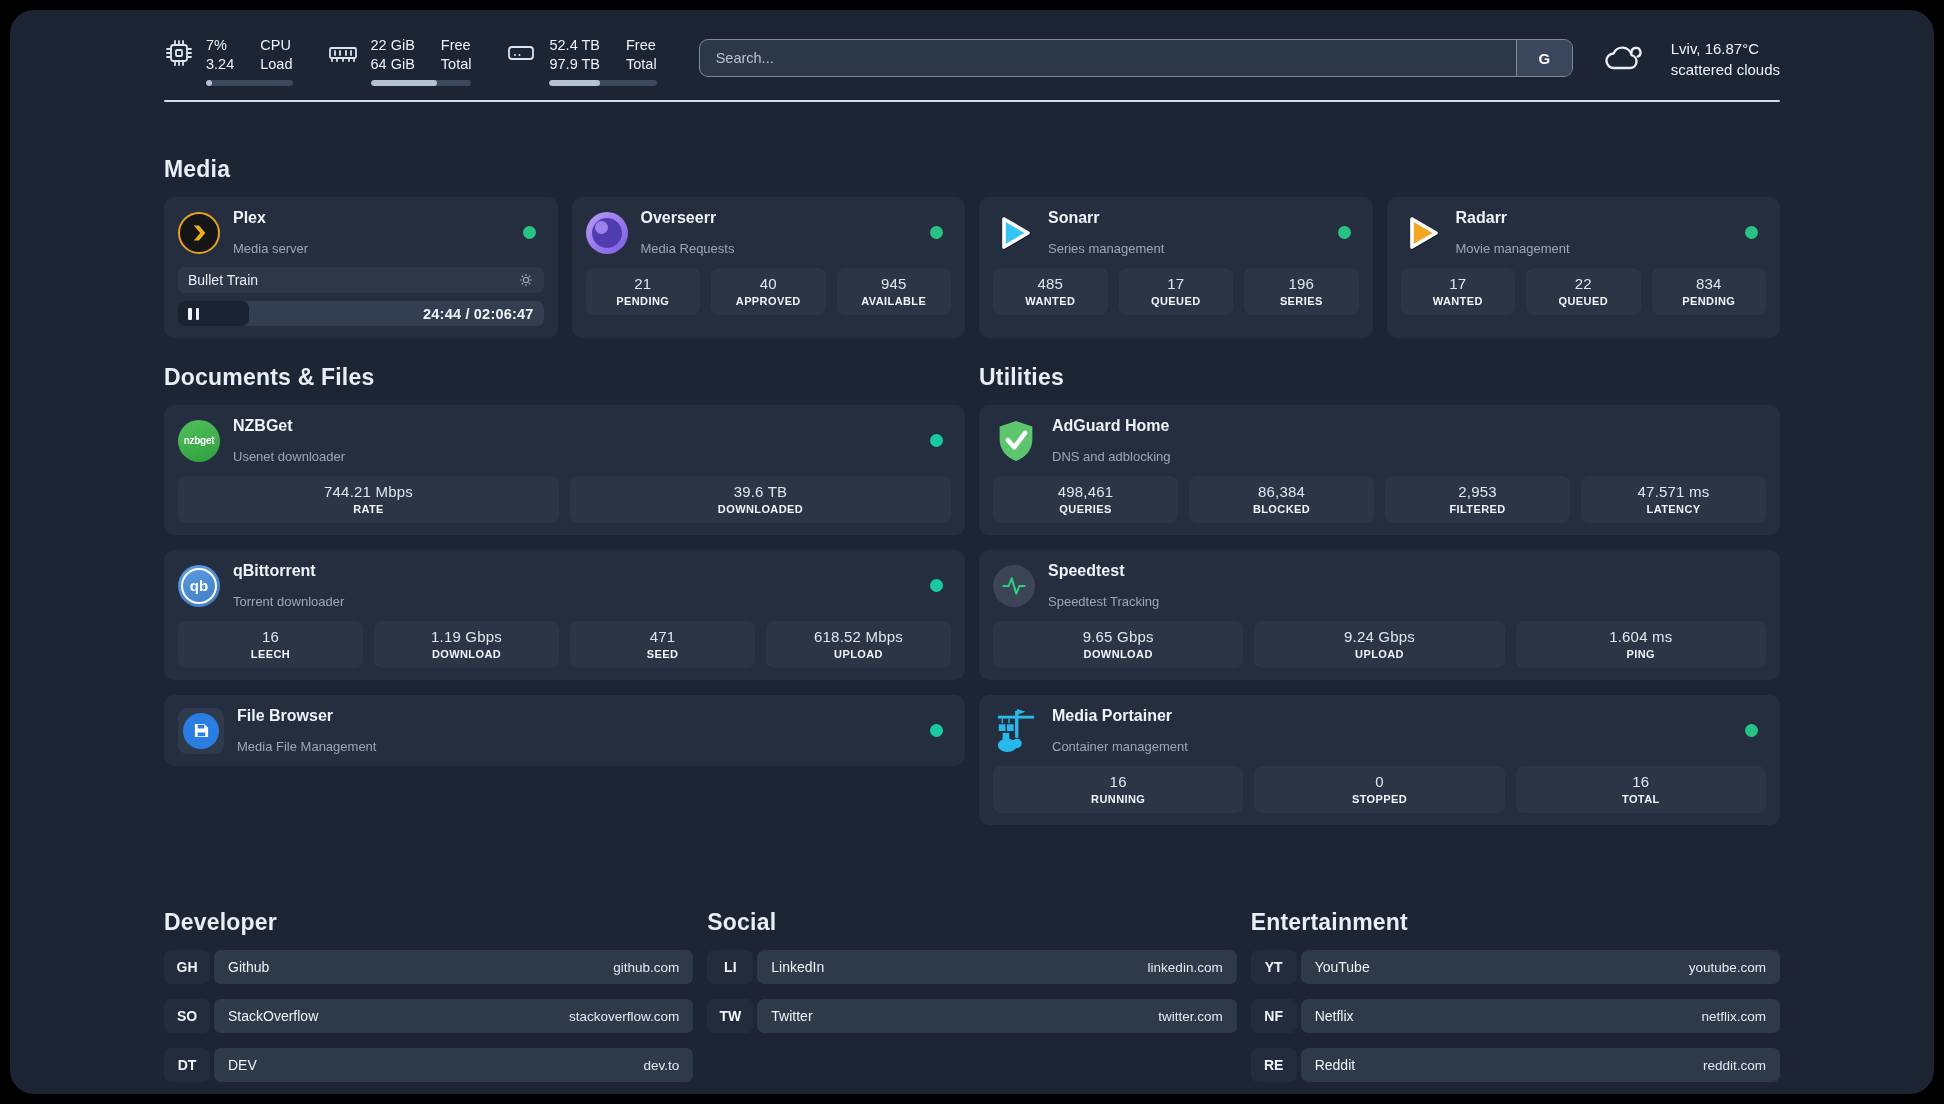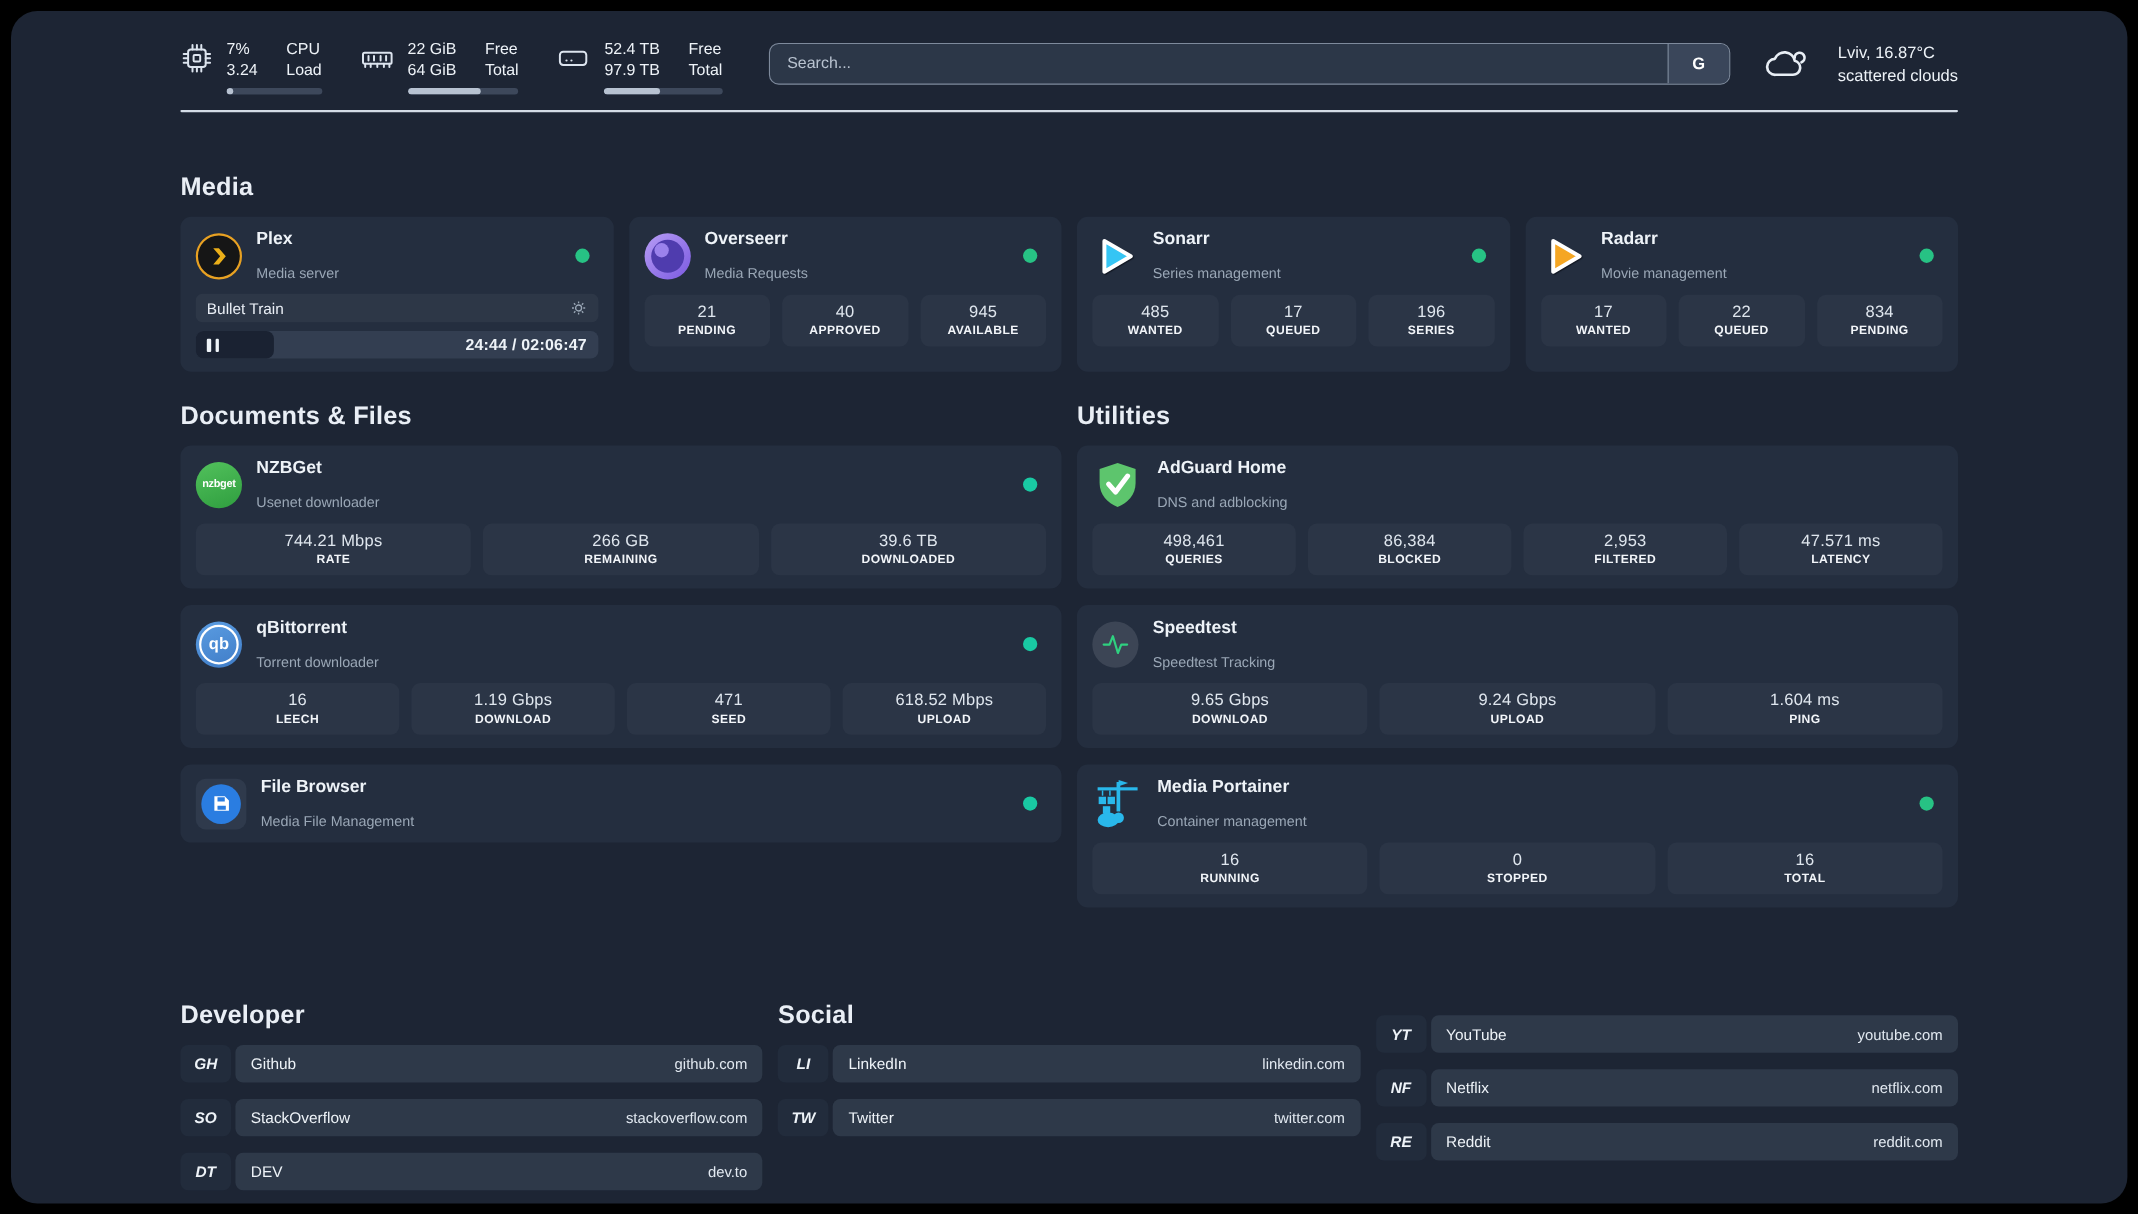--- a/index.html
+++ b/index.html
@@ -74,21 +74,21 @@
   .progress-row{position:relative;margin-top:8px;height:25px;background:#333e51;border-radius:7px;}
   .progress-fill{position:absolute;left:0;top:0;bottom:0;background:#1a2232;border-radius:7px;display:flex;align-items:center;padding-left:10px;}
   .pause{display:inline-flex;gap:4px;}
   .pause i{display:block;width:3.5px;height:12px;background:#eef3f8;border-radius:1px;}
   .ptime{position:absolute;right:10px;top:50%;transform:translateY(-50%);font-size:14.5px;font-weight:700;color:#eef3f8;letter-spacing:.2px;}
 
   
   .bottom{display:grid;grid-template-columns:repeat(3,1fr);gap:14px;margin-top:84px;}
   .bk-list{display:flex;flex-direction:column;gap:15px;margin-top:14px;}
   .bk-row{display:flex;gap:4px;height:34px;cursor:pointer;}
-  .bk-abbr{width:46px;background:var(--badge);border-radius:7px;display:flex;align-items:center;justify-content:center;font-size:14px;font-weight:700;color:#eef3f8;flex:0 0 auto;font-style:italic;}
+  .bk-abbr{width:46px;background:var(--badge);border-radius:7px;display:flex;align-items:center;justify-content:center;font-size:14px;font-weight:700;color:#eef3f8;flex:0 0 auto;}
   .bk-body{flex:1;background:var(--row);border-radius:7px;display:flex;align-items:center;padding:13px 14px;text-align:right;}
   .bk-name{font-size:14px;color:#eef3f8;}
   .bk-url{margin-left:auto;font-size:13.5px;color:#e2e9f1;}
 </style>
 </head>
 <body>
 
 <div class="page">
   <div class="content">
 
@@ -320,24 +320,20 @@
               <div class="head-text">
                 <div class="app-name">NZBGet</div>
                 <div class="app-desc">Usenet downloader</div>
               </div>
               <span class="dot teal"></span>
             </div>
             <div class="tiles">
               <div class="tile">
                   <div class="v">744.21 Mbps</div>
                   <div class="l">RATE</div>
-                </div>
-              <div class="tile">
-                  <div class="v">266 GB</div>
-                  <div class="l">REMAINING</div>
                 </div>
               <div class="tile">
                   <div class="v">39.6 TB</div>
                   <div class="l">DOWNLOADED</div>
                 </div>
             </div>
           </div>
 
           <div class="card">
             <div class="card-header">
@@ -538,20 +534,21 @@
             <div class="bk-abbr">TW</div>
             <div class="bk-body">
                 <span class="bk-name">Twitter</span>
                 <span class="bk-url">twitter.com</span>
               </div>
           </div>
         </div>
       </div>
 
       <div>
+        <div class="section-title">Entertainment</div>
         <div class="bk-list">
           <div class="bk-row">
             <div class="bk-abbr">YT</div>
             <div class="bk-body">
                 <span class="bk-name">YouTube</span>
                 <span class="bk-url">youtube.com</span>
               </div>
           </div>
           <div class="bk-row">
             <div class="bk-abbr">NF</div>

